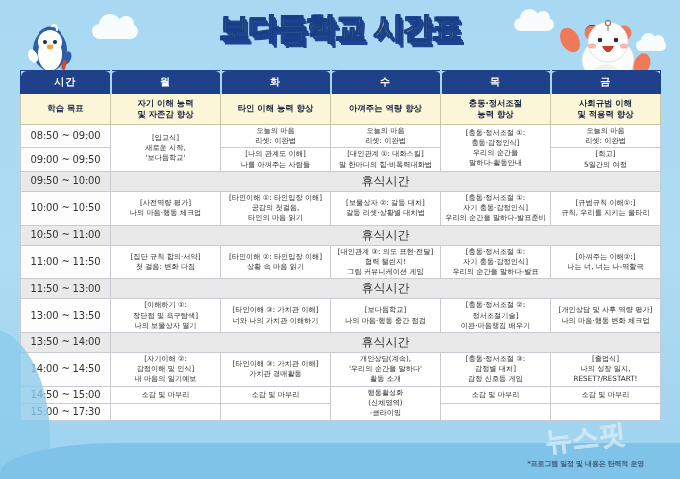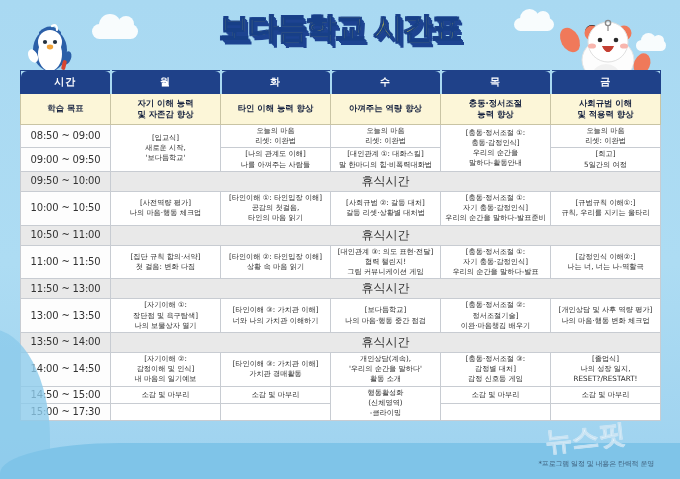--- a/index.html
+++ b/index.html
@@ -79,22 +79,22 @@
   }
   td.time{font-size:10px;color:#333;letter-spacing:-.2px;background:#fdfdfd;}
   td.break{
     background:#e9e9e9;color:#333;font-size:12px;height:13px;
   }
   td.rest-label{background:#e9e9e9;text-align:center;}
   td.empty{background:#ffffff;}
   .cellblock{white-space:pre-line;}
 
   #footnote{
-    position:absolute;right:26px;bottom:10px;
-    font-size:7px;color:#3c5c78;font-weight:normal;letter-spacing:-.2px;
+    position:absolute;right:36px;bottom:10px;
+    font-size:7px;color:#3c5c78;font-weight:bold;letter-spacing:-.2px;
   }
   
   #watermark{
     position:absolute;right:18px;bottom:16px;width:120px;height:46px;
     opacity:.85;pointer-events:none;
   }
 </style>
 </head>
 <body>
 
@@ -202,21 +202,21 @@
             <td class="time rest-label">09:50 ~ 10:00</td>
             <td colspan="5" class="break">휴식시간</td>
           </tr>
           <tr>
             <td class="time">10:00 ~ 10:50</td>
             <td class="cellblock">[사전역량 평가]
 나의 마음·행동 체크업</td>
             <td class="cellblock">[타인이해 ①: 타인입장 이해]
 공감의 첫걸음,
 타인의 마음 읽기</td>
-            <td class="cellblock">[사회규범 ②: 갈등 대처]
+            <td class="cellblock">[보물상자 ②: 갈등 대처]
 갈등 리셋·상황별 대처법</td>
             <td class="cellblock">[충동·정서조절 ①:
 자기 충동·감정인식]
 우리의 순간을 말하다-발표준비</td>
             <td class="cellblock">[규범규칙 이해①:]
 규칙, 우리를 지키는 울타리</td>
           </tr>
           <tr>
             <td class="time rest-label">10:50 ~ 11:00</td>
             <td colspan="5" class="break">휴식시간</td>
@@ -226,30 +226,30 @@
             <td class="cellblock">[집단 규칙 합의·서약]
 첫 걸음: 변화 다짐</td>
             <td class="cellblock">[타인이해 ②: 타인입장 이해]
 상황 속 마음 읽기</td>
             <td class="cellblock">[대인관계 ③: 의도 표현·전달]
 협력 챌린지!
 그림 커뮤니케이션 게임</td>
             <td class="cellblock">[충동·정서조절 ①:
 자기 충동·감정인식]
 우리의 순간을 말하다-발표</td>
-            <td class="cellblock">[감정인식 이해②:]
+            <td class="cellblock">[아껴주는 이해②:]
 나는 너, 너는 나-역할극</td>
           </tr>
           <tr>
             <td class="time rest-label">11:50 ~ 13:00</td>
             <td colspan="5" class="break">휴식시간</td>
           </tr>
           <tr>
             <td class="time">13:00 ~ 13:50</td>
-            <td class="cellblock">[자기이해 ①:
+            <td class="cellblock">[이해하기 ①:
 장단점 및 욕구탐색]
 나의 보물상자 열기</td>
             <td class="cellblock">[타인이해 ③: 가치관 이해]
 너와 나의 가치관 이해하기</td>
             <td class="cellblock">[보다듬학교]
 나의 마음·행동 중간 점검</td>
             <td class="cellblock">[충동·정서조절 ②:
 정서조절기술]
 이완·마음챙김 배우기</td>
             <td class="cellblock">[개인상담 및 사후 역량 평가]

